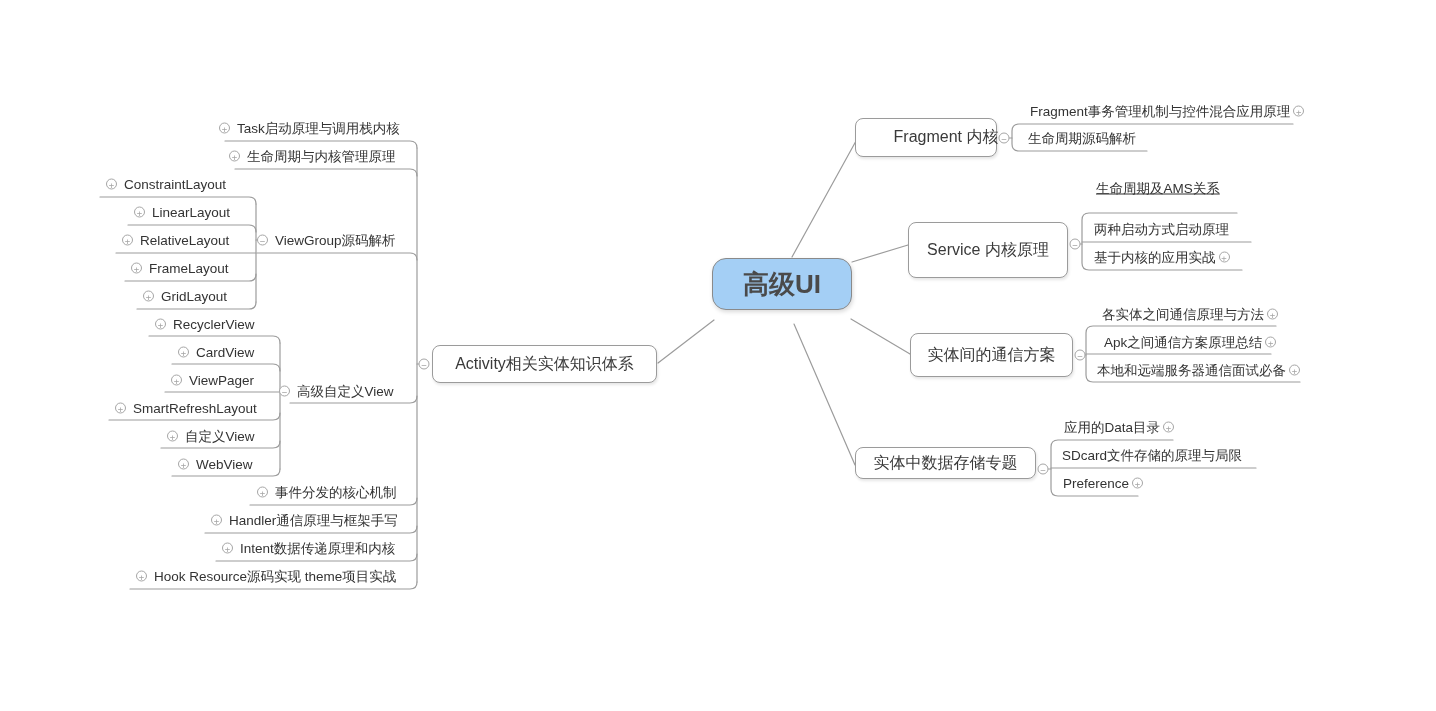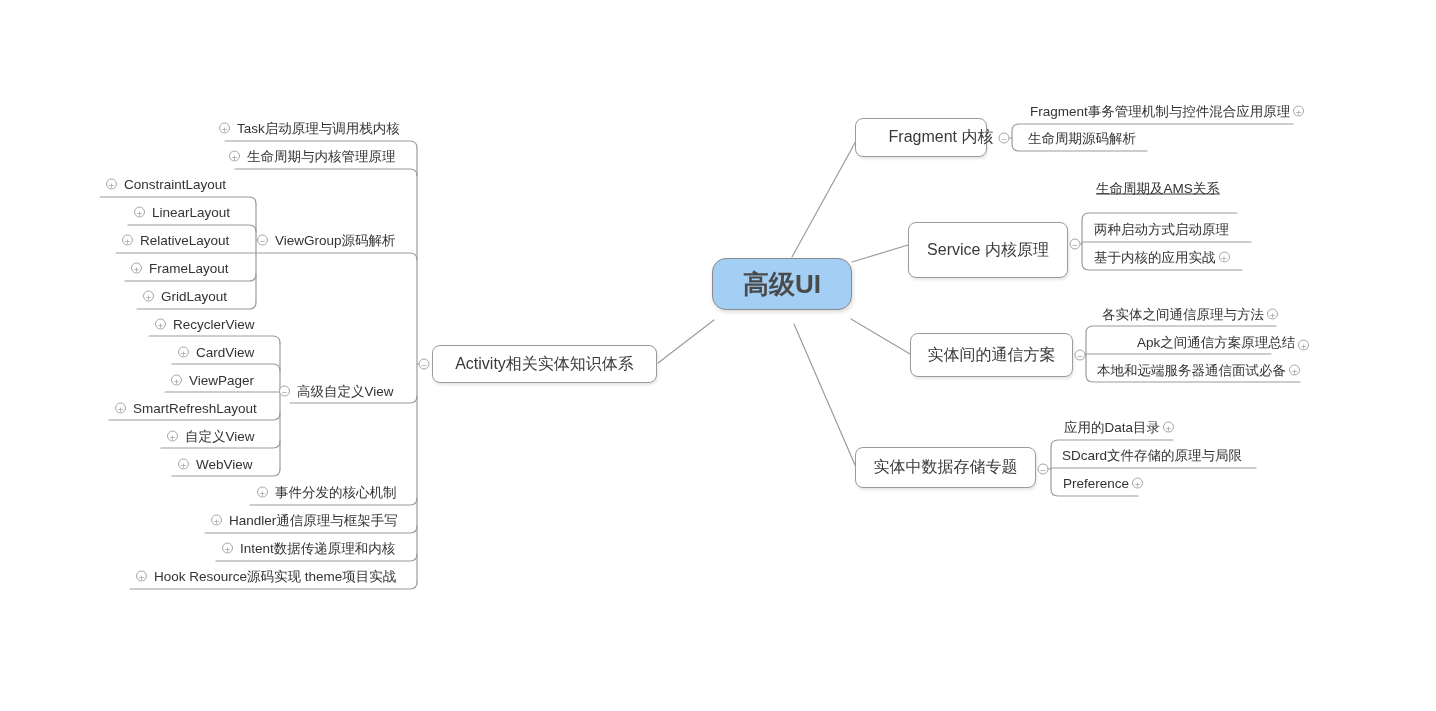--- a/index.html
+++ b/index.html
@@ -98,36 +98,36 @@
 
   <div class="box root" style="left:712px;top:258px;width:140px;height:52px;">
     <span class="lbl">高级UI</span>
   </div>
 
   <div class="box" style="left:432px;top:345px;width:225px;height:38px;">
     <span class="lbl">Activity相关实体知识体系</span>
   </div>
   <span class="tg abs" style="left:424px;top:364px;">−</span>
 
-  <div class="box" style="left:855px;top:118px;width:132px;height:39px;padding-left:40px;">
+  <div class="box" style="left:855px;top:118px;width:142px;height:39px;padding-left:40px;">
     <span class="lbl">Fragment 内核</span>
   </div>
   <span class="tg abs" style="left:1004px;top:138px;">−</span>
 
   <div class="box" style="left:908px;top:222px;width:160px;height:56px;">
     <span class="lbl">Service 内核原理</span>
   </div>
   <span class="tg abs" style="left:1075px;top:244px;">−</span>
 
   <div class="box" style="left:910px;top:333px;width:163px;height:44px;">
     <span class="lbl">实体间的通信方案</span>
   </div>
   <span class="tg abs" style="left:1080px;top:355px;">−</span>
 
-  <div class="box" style="left:855px;top:447px;width:181px;height:41px;">
+  <div class="box" style="left:855px;top:447px;width:181px;height:32px;">
     <span class="lbl">实体中数据存储专题</span>
   </div>
   <span class="tg abs" style="left:1043px;top:469px;">−</span>
 
   <div class="node" style="left:219px;top:128px;">
     <span class="tg">+</span>
     <span class="lbl">Task启动原理与调用栈内核</span>
   </div>
   <div class="node" style="left:229px;top:156px;">
     <span class="tg">+</span>
@@ -221,21 +221,21 @@
   </div>
   <div class="node after" style="left:1094px;top:257px;text-align:right;">
     <span class="lbl">基于内核的应用实战</span>
     <span class="tg">+</span>
   </div>
 
   <div class="node after" style="left:1102px;top:314px;">
     <span class="lbl">各实体之间通信原理与方法</span>
     <span class="tg">+</span>
   </div>
-  <div class="node after" style="left:1137px;top:342px;align-items:flex-end;">
+  <div class="node after" style="left:1104px;top:342px;">
     <span class="lbl">Apk之间通信方案原理总结</span>
     <span class="tg">+</span>
   </div>
   <div class="node after" style="left:1097px;top:370px;">
     <span class="lbl">本地和远端服务器通信面试必备</span>
     <span class="tg">+</span>
   </div>
 
   <div class="node after" style="left:1064px;top:427px;">
     <span class="lbl">应用的Data目录</span>

